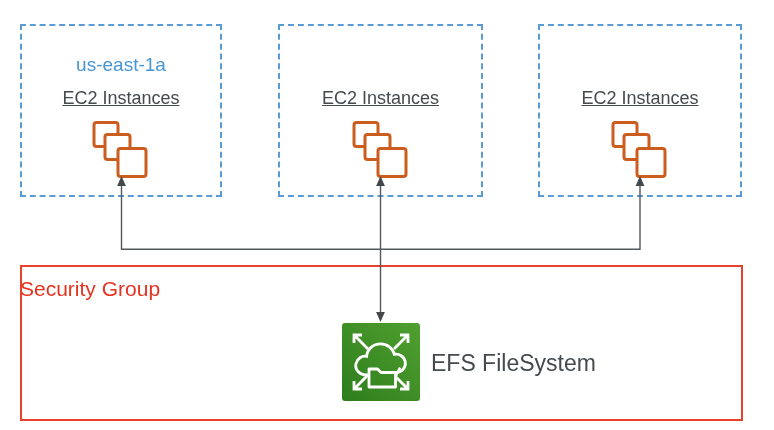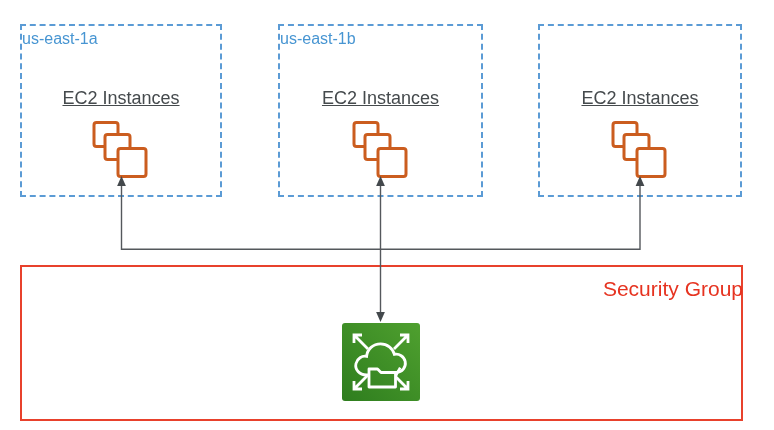--- a/index.html
+++ b/index.html
@@ -6,21 +6,21 @@
   .canvas{
     position:relative;width:774px;height:430px;background:#ffffff;
     font-family:"Liberation Sans",sans-serif;overflow:hidden;
   }
   
   .az-box{
     position:absolute;top:24px;height:173px;
     border:2px dashed #5B9BD5;box-sizing:border-box;background:#ffffff;
   }
   .az-title{
-    margin-top:4px;font-size:16px;color:#4795D2;
+    margin-top:28px;text-align:center;font-size:19px;color:#4795D2;
   }
   .az-label{
     position:absolute;left:0;right:0;top:62px;text-align:center;
     font-size:18px;color:#454A4D;text-decoration:underline;
   }
   
   .ec2-stack{
     position:absolute;left:50%;top:95px;width:57px;height:60px;
     transform:translateX(-50%);
   }
@@ -30,21 +30,21 @@
   }
   .sq1{left:0;top:0;width:27px;height:27px;}
   .sq2{left:11px;top:12px;width:28px;height:28px;}
   .sq3{left:24px;top:26px;width:31px;height:31px;}
   
   .sg-box{
     position:absolute;left:20px;top:265px;width:723px;height:156px;
     border:2px solid #E8412C;box-sizing:border-box;background:#ffffff;
   }
   .sg-label{
-    position:absolute;left:20px;top:277px;width:723px;text-align:right;
+    position:absolute;left:20px;top:277px;width:723px;text-align:left;
     font-size:21px;color:#E63320;
   }
   .efs-icon{position:absolute;left:342px;top:323px;}
   .efs-label{
     position:absolute;left:431px;top:350px;font-size:23px;color:#454A4D;
   }
   .connectors{position:absolute;left:0;top:0;pointer-events:none;}
 </style>
 </head>
 <body>
@@ -55,21 +55,20 @@
     <div class="az-title">us-east-1a</div>
     <div class="az-label">EC2 Instances</div>
     <div class="ec2-stack">
       <span class="sq sq1"></span>
       <span class="sq sq2"></span>
       <span class="sq sq3"></span>
     </div>
   </div>
 
   <div class="az-box" style="left:278px;width:205px;">
-    <div class="az-title">us-east-1b</div>
     <div class="az-label">EC2 Instances</div>
     <div class="ec2-stack">
       <span class="sq sq1"></span>
       <span class="sq sq2"></span>
       <span class="sq sq3"></span>
     </div>
   </div>
 
   <div class="az-box" style="left:538px;width:204px;">
     <div class="az-label">EC2 Instances</div>
@@ -108,14 +107,15 @@
       <path d="M12 20 V12 H20 M12.8 12.8 L26 26"></path>
       <path d="M58 12 H66 V20 M65.2 12.8 L52 26"></path>
       <path d="M12 58 V66 H20 M12.8 65.2 L26 52"></path>
       <path d="M66 58 V66 H58 M65.2 65.2 L52 52"></path>
     </g>
     <path d="M24.5 52 C17.5 52 12.5 46.5 14 40.5 C15.2 35.6 20 32.4 24.6 33.4 C25.2 26.2 31.2 20.8 38.6 20.8 C45.2 20.8 50.8 25.2 52.4 31.4 C57.2 30.4 62.2 33.6 63.2 38.6 C64.3 44.2 60 49.4 54.4 49.4 L54 51.6 Z" stroke="#ffffff" stroke-width="2.8" fill="none"></path>
     <path d="M53.5 53 L58.2 44.6" stroke="#ffffff" stroke-width="2.6" fill="none"></path>
     <path d="M27 64 L27 46 L35.5 46 L39 49.5 L53.5 49.5 L53.5 64 Z" fill="url(#efsg)" stroke="#ffffff" stroke-width="2.8" stroke-linejoin="round"></path>
   </svg>
 
+  <div class="efs-label">EFS FileSystem</div>
 
 </div>
 
 </body></html>

